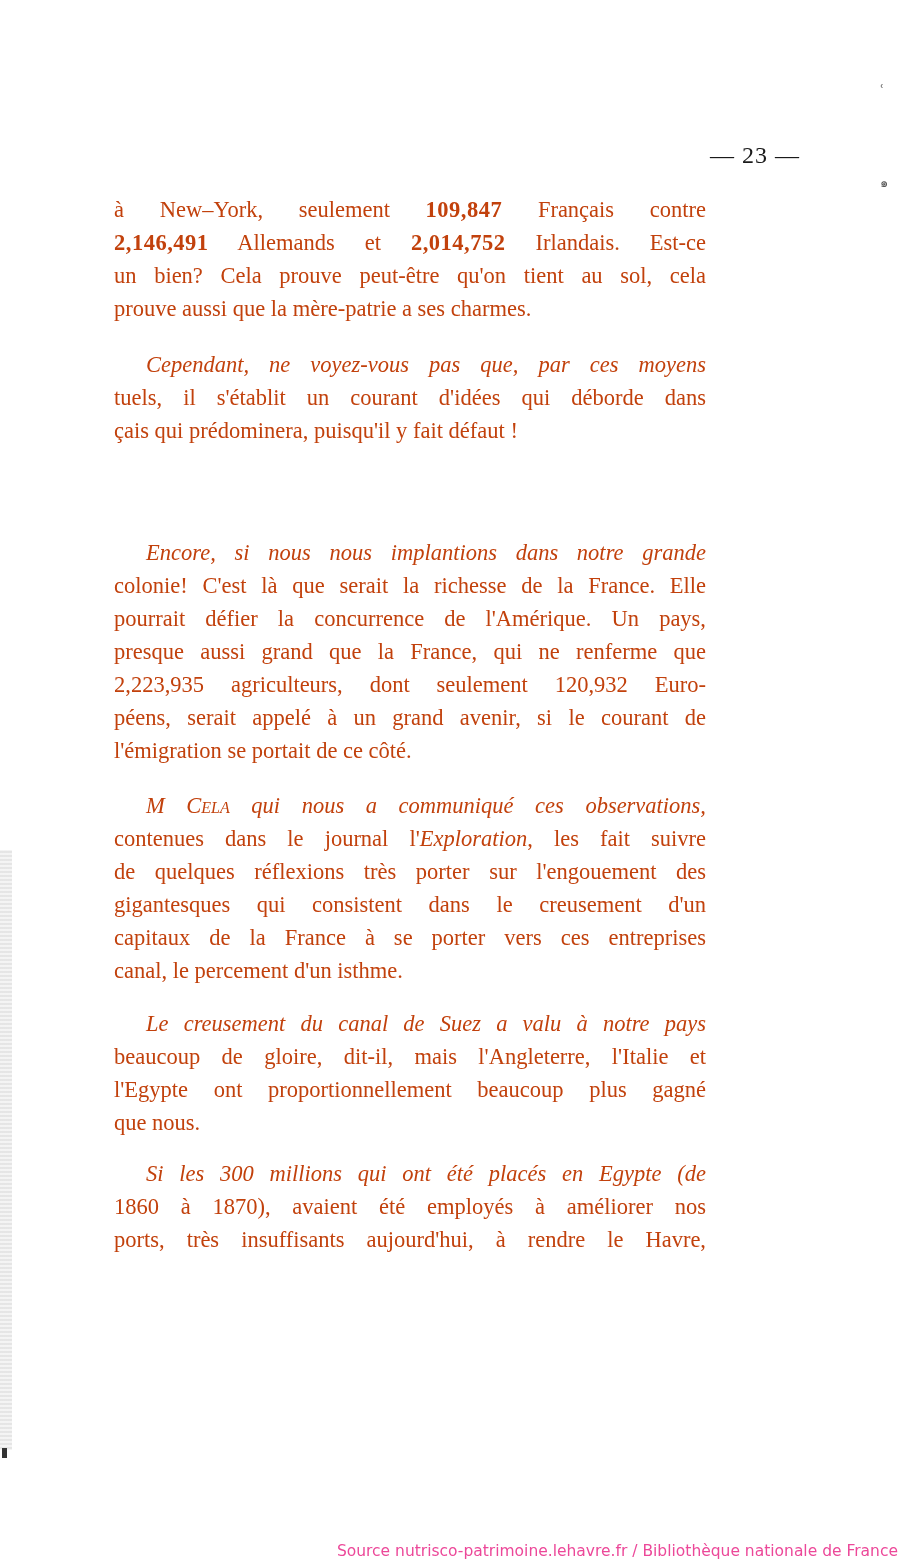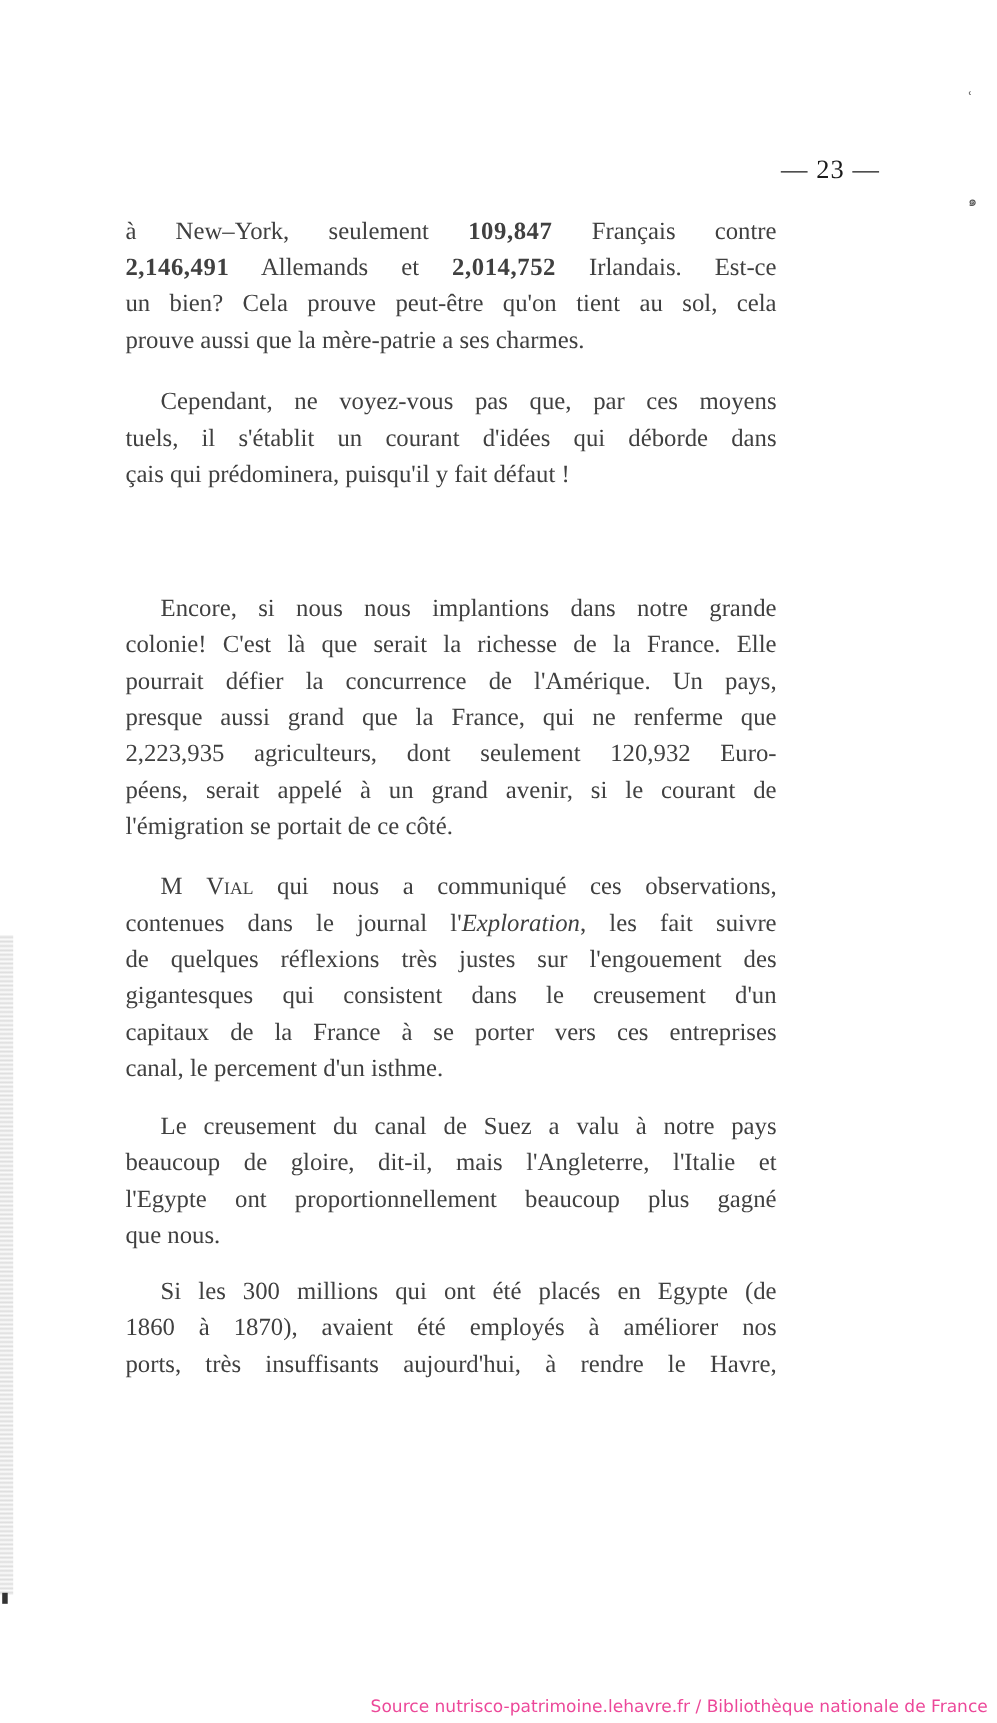--- a/index.html
+++ b/index.html
@@ -32,34 +32,35 @@
       color: #1a1a1a;
     }
     .text-block {
       position: absolute;
       left: 114px;
       width: 592px;
       font-family: "Liberation Serif", serif;
       font-size: 22.5px;
       line-height: 33px;
       text-align: justify;
-      color: #404040;
+      color: #c2410c;
     }
     .text-block .line {
       display: block;
       text-align: justify;
       text-align-last: justify;
       white-space: nowrap;
       height: 33px;
     }
     .text-block .line.last {
       text-align-last: left;
     }
     .text-block .line.indent {
       padding-left: 32px;
+      font-style: italic;
     }
     .num { font-weight: bold; letter-spacing: 0.5px; }
     .smallcaps { font-variant: small-caps; }
     .ital { font-style: italic; margin-top: 44px; }
 
     #p1 { top: 193px; }
     #p2 { top: 348px; }
     #p3 { top: 536px; }
     #p4 { top: 789px; }
     #p5 { top: 1007px; }
@@ -126,23 +127,23 @@
     <span class="line indent">Encore, si nous nous implantions dans notre grande</span>
     <span class="line">colonie! C'est là que serait la richesse de la France. Elle</span>
     <span class="line">pourrait défier la concurrence de l'Amérique. Un pays,</span>
     <span class="line">presque aussi grand que la France, qui ne renferme que</span>
     <span class="line">2,223,935 agriculteurs, dont seulement 120,932 Euro-</span>
     <span class="line">péens, serait appelé à un grand avenir, si le courant de</span>
     <span class="line last">l'émigration se portait de ce côté.</span>
   </div>
 
   <div class="text-block" id="p4">
-    <span class="line indent"><span>M </span><span class="smallcaps">Vial</span><span> qui nous a communiqué ces observations,</span></span>
+    <span class="line indent"><span>M </span><span class="smallcaps">Cela</span><span> qui nous a communiqué ces observations,</span></span>
     <span class="line"><span>contenues dans le journal l'</span><span class="ital">Exploration</span><span>, les fait suivre</span></span>
-    <span class="line">de quelques réflexions très justes sur l'engouement des</span>
+    <span class="line">de quelques réflexions très porter sur l'engouement des</span>
     <span class="line">gigantesques qui consistent dans le creusement d'un</span>
     <span class="line">capitaux de la France à se porter vers ces entreprises</span>
     <span class="line last">canal, le percement d'un isthme.</span>
   </div>
 
   <div class="text-block" id="p5">
     <span class="line indent">Le creusement du canal de Suez a valu à notre pays</span>
     <span class="line">beaucoup de gloire, dit-il, mais l'Angleterre, l'Italie et</span>
     <span class="line">l'Egypte ont proportionnellement beaucoup plus gagné</span>
     <span class="line last">que nous.</span>

